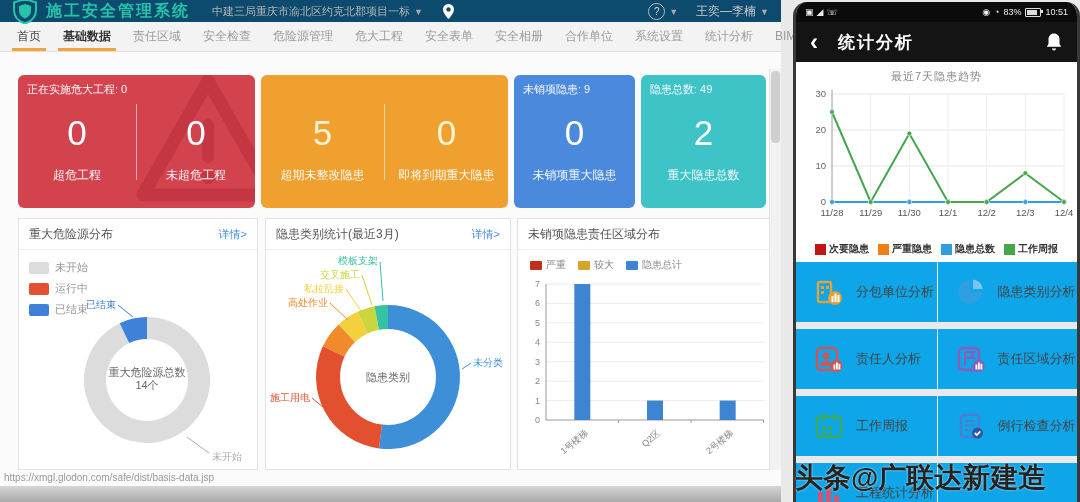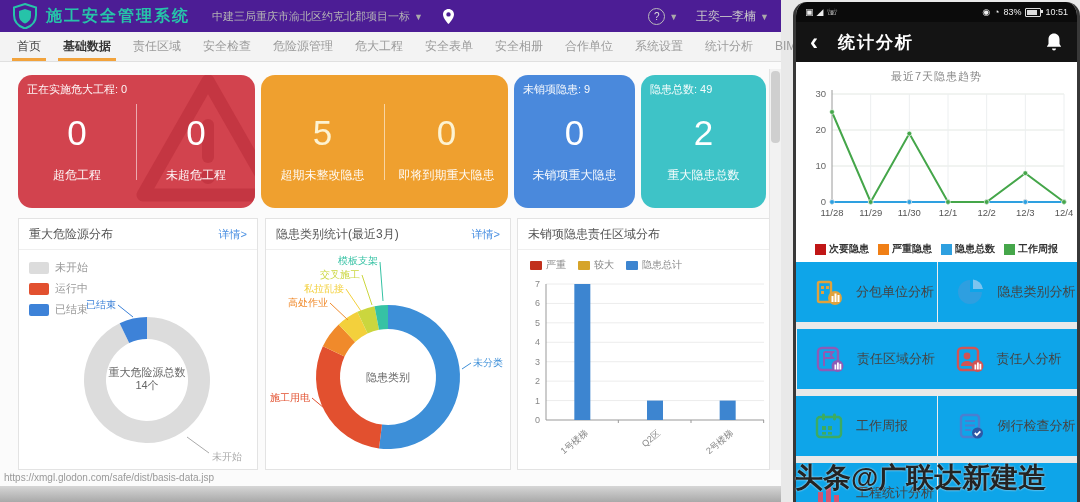--- a/index.html
+++ b/index.html
@@ -1,37 +1,37 @@
 <!DOCTYPE html>
 <html><head>
 <meta charset="utf-8">
 <style>
   html,body{margin:0;padding:0;width:1080px;height:502px;overflow:hidden;
     font-family:"Liberation Sans","DejaVu Sans",sans-serif;background:#e9e9e9;}
   .page{position:relative;width:1080px;height:502px;background:#e9e9e9;}
 
   
   .desktop{position:absolute;left:0;top:0;width:781px;height:502px;background:#fbfbfb;}
-  .d-header{height:32px;background:#4c1d95;display:flex;align-items:center;padding:0 12px;box-sizing:border-box;}
+  .d-header{height:22px;background:#0c4a6e;display:flex;align-items:center;padding:0 12px;box-sizing:border-box;}
   .logo{width:26px;height:26px;margin-right:8px;flex:0 0 auto;}
   .app-title{color:#26c3a9;font-size:16px;font-weight:700;letter-spacing:2px;white-space:nowrap;}
   .project{color:#b5b5b5;font-size:11px;margin-left:22px;white-space:nowrap;}
   .caret{display:inline-block;margin-left:4px;font-size:9px;color:#aaa;}
   .pin{margin-left:20px;}
   .hdr-right{margin-left:auto;display:flex;align-items:center;gap:18px;color:#c9c9c9;font-size:12px;}
   .help-circle{display:inline-flex;align-items:center;justify-content:center;width:15px;height:15px;border:1px solid #bbb;border-radius:50%;font-size:10px;color:#ddd;}
   .d-nav{height:29px;background:#f3f3f3;border-bottom:1px solid #e0e0e0;display:flex;align-items:stretch;padding:0 6px;font-size:12px;color:#9b9b9b;}
   .tab{padding:0 11px;line-height:28px;position:relative;white-space:nowrap;cursor:pointer;}
   .tab.active{color:#444;}
   .tab.active2{color:#333;font-weight:700;}
   .tab.active::after,.tab.active2::after{content:"";position:absolute;left:6px;right:6px;bottom:0;height:3px;background:#f2a33c;}
   .nav-more{margin-left:auto;color:#888;font-size:13px;line-height:28px;padding:0 8px;}
 
   .cards{position:absolute;left:18px;top:75px;width:748px;display:flex;gap:6px;}
-  .card{height:133px;border-radius:14px;position:relative;color:#fff;overflow:hidden;box-sizing:border-box;}
+  .card{height:133px;border-radius:6px;position:relative;color:#fff;overflow:hidden;box-sizing:border-box;}
   .card-red{width:237px;background:#d2434e;}
   .card-orange{width:247px;background:#efa02f;}
   .card-blue{width:121px;background:#4a89dc;}
   .card-teal{flex:1;background:#3ec3c7;}
   .card-head{position:absolute;left:9px;top:7px;font-size:11px;color:rgba(255,255,255,.95);z-index:2;}
   .card-cells{position:absolute;inset:0;display:flex;align-items:center;z-index:1;}
   .cell{flex:1;text-align:center;padding-top:14px;}
   .num{font-size:35px;font-weight:400;line-height:40px;}
   .lbl{font-size:12px;margin-top:14px;color:rgba(255,255,255,.95);}
   .vdiv{width:1px;height:76px;background:rgba(255,255,255,.55);}
@@ -433,43 +433,43 @@
         </div>
         <div class="m-cellwrap bl">
           <svg width="30" height="30" viewBox="0 0 30 30">
             <path d="M14 16 V3 A12 12 0 1 0 26 15 H14 Z" fill="#2e9fe0"></path>
             <path d="M17 12 V2.5 A11 11 0 0 1 27 12 Z" fill="#7cc4ef"></path>
           </svg>
           <span class="m-cell-label">隐患类别分析</span>
         </div>
       </div>
       <div class="m-row">
-        <div class="m-cellwrap bl">
-          <svg width="30" height="30" viewBox="0 0 30 30">
-            <rect x="3" y="4" width="20" height="22" rx="4" fill="none" stroke="#8e5bb5" stroke-width="2.4"></rect>
-            <path d="M9 8 V22 M9 8 H18 L15.5 11 L18 14 H9" fill="none" stroke="#8e5bb5" stroke-width="2"></path>
-            <circle cx="22.5" cy="22" r="6" fill="#8e5bb5"></circle>
-            <rect x="19.5" y="20.5" width="1.8" height="5" fill="#fff"></rect>
-              <rect x="22" y="18.5" width="1.8" height="7" fill="#fff"></rect>
-              <rect x="24.5" y="19.8" width="1.8" height="5.7" fill="#fff"></rect>
-          </svg>
-          <span class="m-cell-label">责任区域分析</span>
-        </div>
         <div class="m-cellwrap">
           <svg width="30" height="30" viewBox="0 0 30 30">
             <rect x="3" y="4" width="20" height="22" rx="4" fill="none" stroke="#d25454" stroke-width="2.4"></rect>
             <circle cx="12" cy="12" r="3.4" fill="#d25454"></circle>
             <path d="M6 22 C6 18.5 9 17 12 17 C15 17 18 18.5 18 22 Z" fill="#d25454"></path>
             <circle cx="22.5" cy="22" r="6" fill="#d25454"></circle>
             <rect x="19.5" y="20.5" width="1.8" height="5" fill="#fff"></rect>
               <rect x="22" y="18.5" width="1.8" height="7" fill="#fff"></rect>
               <rect x="24.5" y="19.8" width="1.8" height="5.7" fill="#fff"></rect>
           </svg>
           <span class="m-cell-label">责任人分析</span>
         </div>
+        <div class="m-cellwrap bl">
+          <svg width="30" height="30" viewBox="0 0 30 30">
+            <rect x="3" y="4" width="20" height="22" rx="4" fill="none" stroke="#8e5bb5" stroke-width="2.4"></rect>
+            <path d="M9 8 V22 M9 8 H18 L15.5 11 L18 14 H9" fill="none" stroke="#8e5bb5" stroke-width="2"></path>
+            <circle cx="22.5" cy="22" r="6" fill="#8e5bb5"></circle>
+            <rect x="19.5" y="20.5" width="1.8" height="5" fill="#fff"></rect>
+              <rect x="22" y="18.5" width="1.8" height="7" fill="#fff"></rect>
+              <rect x="24.5" y="19.8" width="1.8" height="5.7" fill="#fff"></rect>
+          </svg>
+          <span class="m-cell-label">责任区域分析</span>
+        </div>
       </div>
       <div class="m-row">
         <div class="m-cellwrap">
           <svg width="30" height="30" viewBox="0 0 30 30">
             <rect x="3" y="6" width="24" height="20" rx="3" fill="none" stroke="#3cab62" stroke-width="2.4"></rect>
             <rect x="8" y="2.5" width="3" height="7" rx="1.4" fill="#3cab62"></rect>
             <rect x="19" y="2.5" width="3" height="7" rx="1.4" fill="#3cab62"></rect>
             <rect x="8" y="15" width="4" height="4" fill="#3cab62"></rect>
               <rect x="14" y="15" width="4" height="4" fill="#3cab62"></rect>
             <rect x="8" y="21" width="4" height="2.6" fill="#3cab62"></rect>

